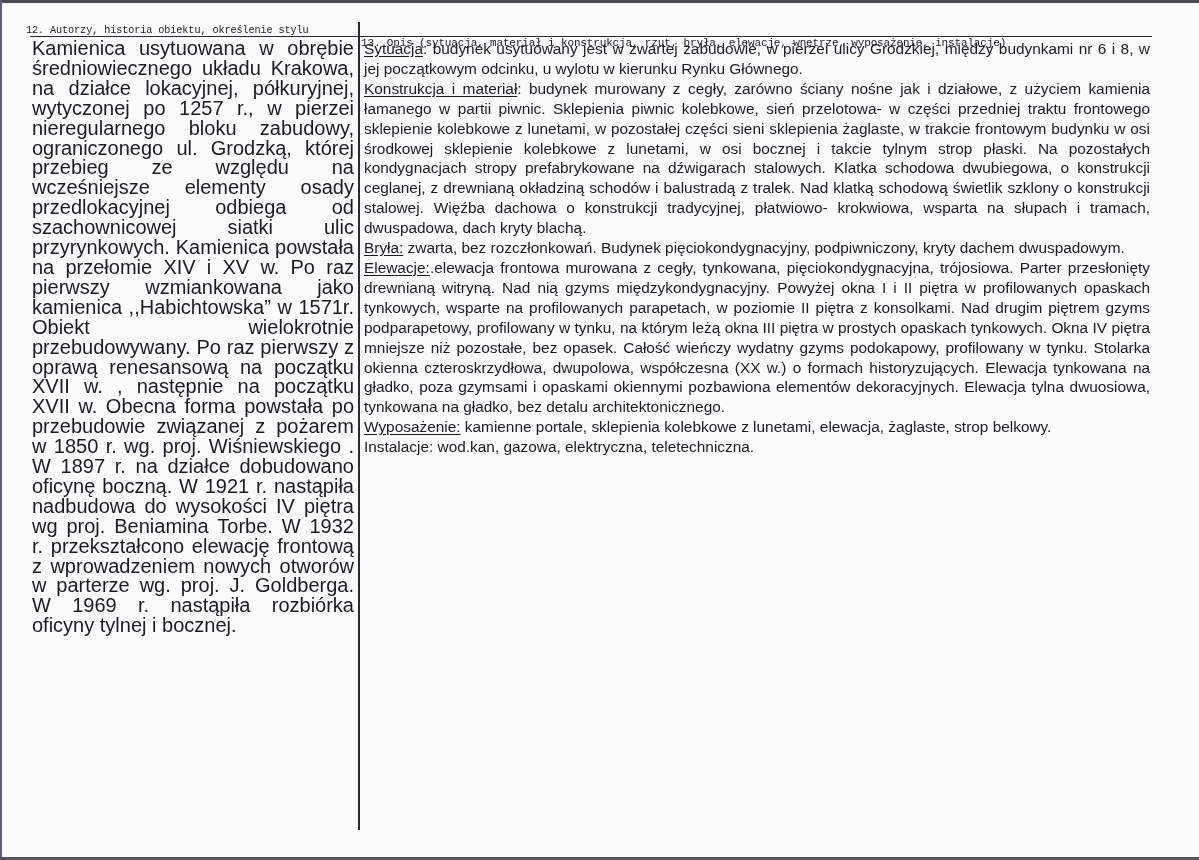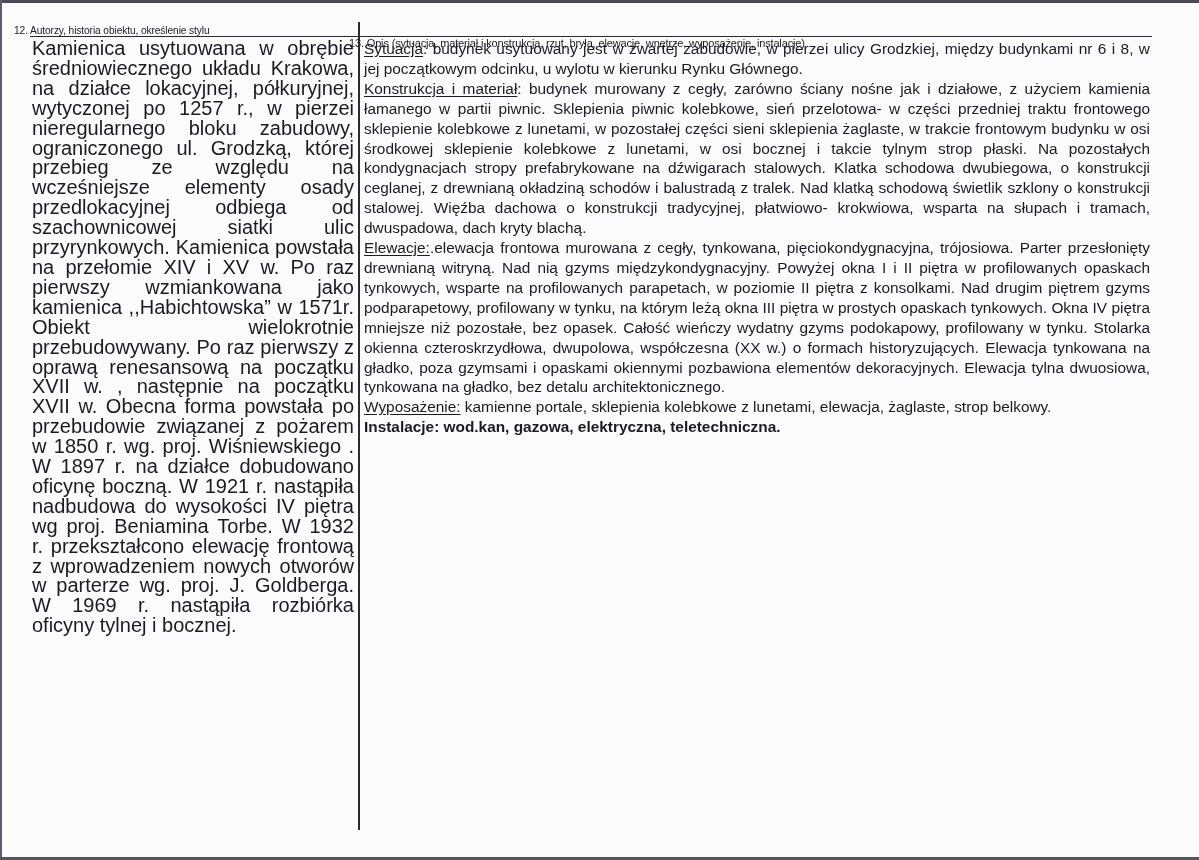--- a/index.html
+++ b/index.html
@@ -7,37 +7,37 @@
     width:1199px; height:860px; overflow:hidden;
     background:#fbfbfc;
     font-family:"Liberation Sans", sans-serif;
     color:#1c1b22;
     position:relative;
   }
   .page-edge-top { position:absolute; left:0; top:0; width:1199px; height:3px; background:#4a4a55; }
   .page-edge-bottom { position:absolute; left:0; bottom:0; width:1199px; height:3px; background:#55555f; }
   .page-edge-left { position:absolute; left:0; top:0; width:2px; height:860px; background:#5c5c70; }
 
-  .header-row { position:absolute; top:22px; left:12px; width:1122px; height:14px; }
+  .header-row { position:absolute; top:22px; left:24px; width:1122px; height:14px;font-family:Liberation Mono, monospace; }
   .header-line { position:absolute; top:36px; left:30px; width:1122px; height:1px; background:#2a2a35; }
   .header-left { position:absolute; left:2px; top:3px; font-size:10.2px; letter-spacing:-0.1px; white-space:nowrap; }
   .header-right { position:absolute; left:337px; top:3px; font-size:11px; letter-spacing:-0.15px; white-space:nowrap;margin-top:12px; }
 
   .divider { position:absolute; left:358px; top:22px; width:1.5px; height:808px; background:#2a2a35; }
 
   .col-left {
     position:absolute; left:32px; top:39px; width:322px;
     font-size:20px; line-height:19.9px; text-align:justify; text-align-last:left;
   }
   .col-right {
     position:absolute; left:364px; top:39px; width:786px;
     font-size:15.4px; line-height:19.9px; text-align:justify;
   }
   .col-left p, .col-right p { margin:0; }
-  .col-right p.last { text-align:left;font-weight:bold; }
+  .col-right p.last { text-align:left; }
   .u { text-decoration:underline; text-underline-offset:2px; }
 </style>
 </head>
 <body>
 
 <div class="page-edge-top"></div>
 <div class="page-edge-left"></div>
 <div class="page-edge-bottom"></div>
 
 <div class="header-row">
@@ -47,16 +47,17 @@
 <div class="header-line"></div>
 <div class="divider"></div>
 
 <div class="col-left">
   <p>Kamienica usytuowana w obrębie średniowiecznego układu Krakowa, na działce lokacyjnej, półkuryjnej, wytyczonej po 1257 r., w pierzei nieregularnego bloku zabudowy, ograniczonego ul. Grodzką, której przebieg ze względu na wcześniejsze elementy osady przedlokacyjnej odbiega od szachownicowej siatki ulic przyrynkowych. Kamienica powstała  na przełomie XIV i XV w. Po raz pierwszy wzmiankowana jako kamienica ,,Habichtowska” w 1571r. Obiekt wielokrotnie przebudowywany. Po raz pierwszy z oprawą renesansową na początku XVII w. , następnie na początku XVII w.    Obecna forma powstała po przebudowie związanej z pożarem w 1850 r. wg. proj. Wiśniewskiego . W 1897 r. na działce dobudowano oficynę boczną. W 1921 r. nastąpiła nadbudowa do wysokości IV piętra wg proj. Beniamina Torbe. W 1932 r. przekształcono elewację frontową z wprowadzeniem nowych otworów w parterze wg. proj. J. Goldberga. W 1969 r. nastąpiła rozbiórka oficyny tylnej i  bocznej.</p>
 </div>
 
 <div class="col-right">
   <p><span class="u">Sytuacja</span><span>:</span><span> budynek usytuowany jest w zwartej zabudowie, w pierzei ulicy Grodzkiej, między budynkami nr 6 i 8, w jej początkowym odcinku, u  wylotu w kierunku Rynku Głównego.</span></p>
   <p><span class="u">Konstrukcja i materiał</span><span>:</span><span> budynek murowany z cegły, zarówno ściany nośne jak i działowe, z użyciem kamienia łamanego w partii piwnic. Sklepienia piwnic kolebkowe, sień przelotowa- w części przedniej traktu frontowego sklepienie kolebkowe z lunetami, w pozostałej części sieni sklepienia żaglaste, w trakcie frontowym budynku w osi środkowej sklepienie kolebkowe z lunetami, w osi bocznej i takcie tylnym strop płaski. Na pozostałych kondygnacjach stropy prefabrykowane na dźwigarach stalowych. Klatka schodowa dwubiegowa, o konstrukcji ceglanej, z drewnianą okładziną schodów i balustradą z tralek. Nad klatką schodową świetlik szklony o konstrukcji stalowej. Więźba dachowa o konstrukcji tradycyjnej, płatwiowo- krokwiowa, wsparta na słupach i tramach, dwuspadowa, dach kryty blachą.</span></p>
+  <p><span class="u">Bryła:</span><span> zwarta, bez  rozczłonkowań. Budynek pięciokondygnacyjny, podpiwniczony, kryty dachem dwuspadowym.</span></p>
   <p><span class="u">Elewacje:</span><span>.elewacja frontowa murowana z cegły, tynkowana, pięciokondygnacyjna, trójosiowa. Parter przesłonięty drewnianą witryną. Nad nią gzyms międzykondygnacyjny. Powyżej okna I i II piętra w profilowanych opaskach tynkowych, wsparte na profilowanych parapetach, w poziomie II piętra z konsolkami. Nad drugim piętrem gzyms podparapetowy, profilowany w tynku, na którym leżą okna III piętra w prostych  opaskach tynkowych. Okna IV piętra mniejsze niż pozostałe, bez opasek. Całość wieńczy wydatny gzyms podokapowy, profilowany w tynku. Stolarka okienna czteroskrzydłowa, dwupolowa, współczesna (XX w.) o formach historyzujących. Elewacja tynkowana na gładko, poza gzymsami i opaskami okiennymi pozbawiona elementów dekoracyjnych. Elewacja tylna dwuosiowa, tynkowana na gładko, bez detalu architektonicznego.</span></p>
   <p><span class="u">Wyposażenie:</span><span> kamienne portale, sklepienia kolebkowe z lunetami, elewacja, żaglaste, strop belkowy.</span></p>
   <p class="last"><span>Instalacje: wod.kan, gazowa, elektryczna, teletechniczna.</span></p>
 </div>
 
 </body></html>

